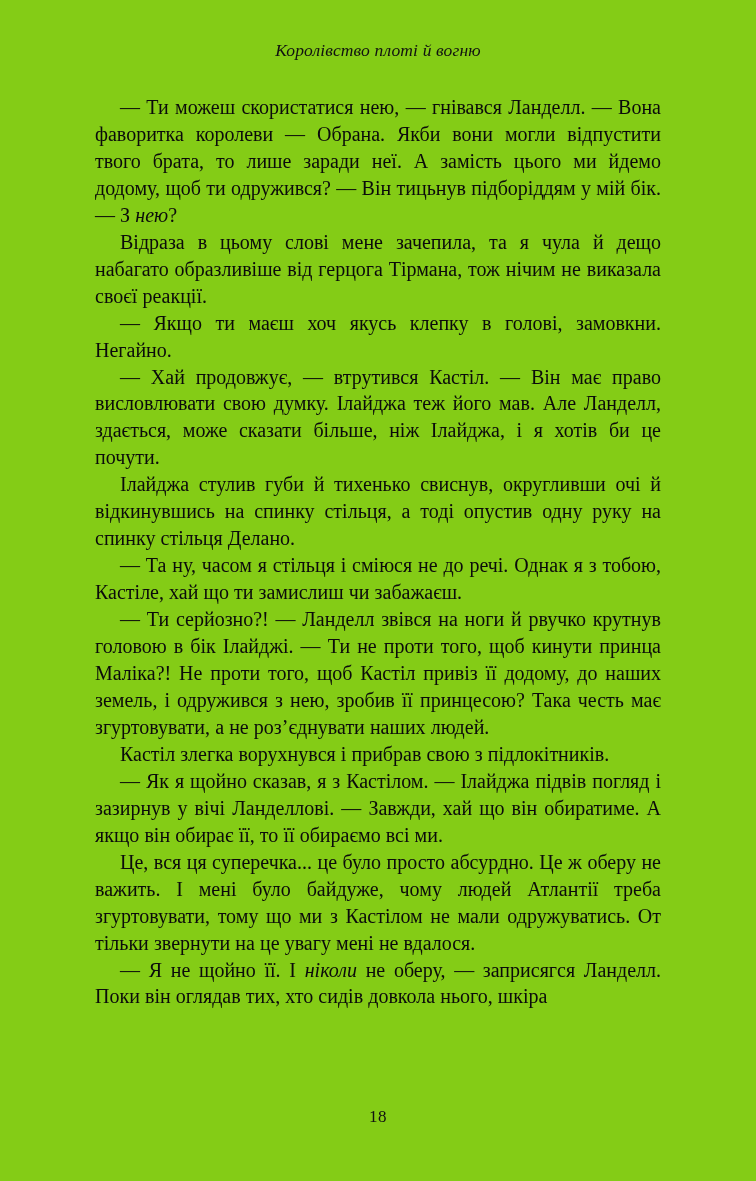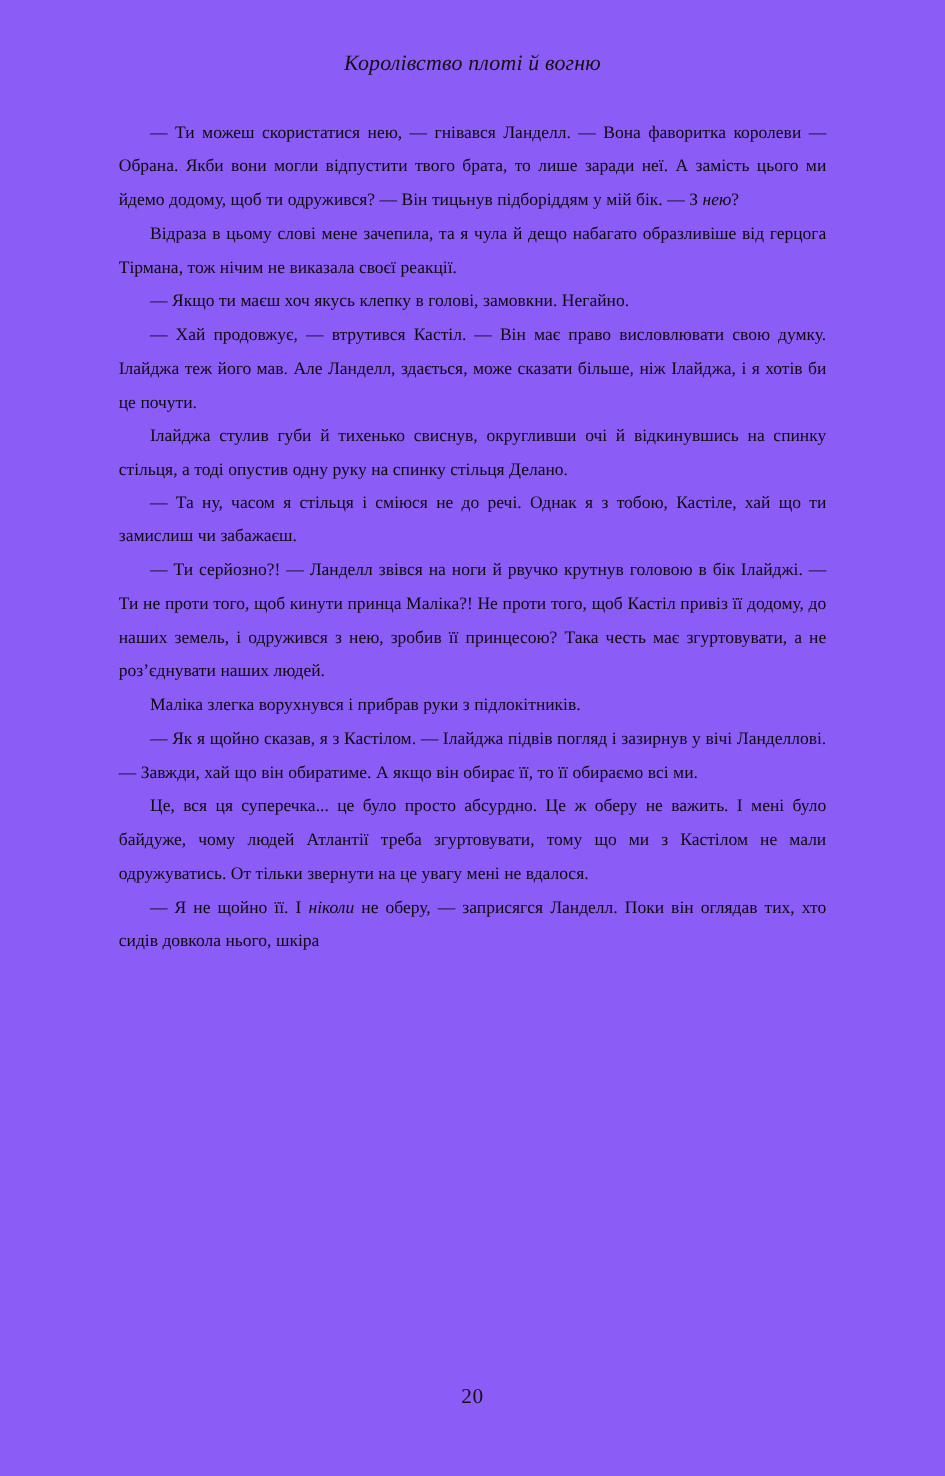--- a/index.html
+++ b/index.html
@@ -6,21 +6,21 @@
   html, body {
     margin: 0;
     padding: 0;
     background: #ffffff;
   }
   .page {
     position: relative;
     width: 756px;
     height: 1181px;
     margin: 0 auto;
-    background: #8b5cf6;
+    background: #84cc16;
     overflow: hidden;
     font-family: "Liberation Serif", "DejaVu Serif", serif;
     color: #0b0b0b;
     box-sizing: border-box;
   }
 
   
   .running-head {
     position: absolute;
     top: 40px;
@@ -35,21 +35,21 @@
   }
 
   
   .textblock {
     position: absolute;
     top: 94px;
     left: 95px;
     width: 566px;
     text-align: justify;
     text-justify: inter-word;
-    font-size: 14px;
+    font-size: 20px;
     line-height: 26.95px;
     -webkit-hyphens: none;
     hyphens: none;
     word-spacing: 0.1px;
   }
   .textblock p {
     margin: 0;
     text-indent: 25px;
     text-align: justify;
   }
@@ -81,21 +81,21 @@
   <div class="running-head">Королівство плоті й вогню</div>
 
   <div class="textblock">
       <p><span>— Ти можеш скористатися нею, — гнівався Ланделл. — Вона фаворитка королеви — Обрана. Якби вони могли відпустити твого брата, то лише заради неї. А замість цього ми йдемо додому, щоб ти одружився? — Він тицьнув підборіддям у мій бік. — З </span><span class="ital">нею</span><span>?</span></p>
       <p><span>Відраза в цьому слові мене зачепила, та я чула й дещо набагато образливіше від герцога Тірмана, тож нічим не виказала своєї реакції.</span></p>
       <p><span>— Якщо ти маєш хоч якусь клепку в голові, замовкни. Негайно.</span></p>
       <p><span>— Хай продовжує, — втрутився Кастіл. — Він має право висловлювати свою думку. Ілайджа теж його мав. Але Ланделл, здається, може сказати більше, ніж Ілайджа, і я хотів би це почути.</span></p>
       <p><span>Ілайджа стулив губи й тихенько свиснув, округливши очі й відкинувшись на спинку стільця, а тоді опустив одну руку на спинку стільця Делано.</span></p>
       <p><span>— Та ну, часом я стільця і сміюся не до речі. Однак я з тобою, Кастіле, хай що ти замислиш чи забажаєш.</span></p>
       <p><span>— Ти серйозно?! — Ланделл звівся на ноги й рвучко крутнув головою в бік Ілайджі. — Ти не проти того, щоб кинути принца Маліка?! Не проти того, щоб Кастіл привіз її додому, до наших земель, і одружився з нею, зробив її принцесою? Така честь має згуртовувати, а не роз’єднувати наших людей.</span></p>
-      <p><span>Маліка злегка ворухнувся і прибрав руки з підлокітників.</span></p>
+      <p><span>Кастіл злегка ворухнувся і прибрав свою з підлокітників.</span></p>
       <p><span>— Як я щойно сказав, я з Кастілом. — Ілайджа підвів погляд і зазирнув у вічі Ланделлові. — Завжди, хай що він обиратиме. А якщо він обирає її, то її обираємо всі ми.</span></p>
       <p><span>Це, вся ця суперечка... це було просто абсурдно. Це ж оберу не важить. І мені було байдуже, чому людей Атлантії треба згуртовувати, тому що ми з Кастілом не мали одружуватись. От тільки звернути на це увагу мені не вдалося.</span></p>
       <p><span>— Я не щойно її. І </span><span class="ital">ніколи</span><span> не оберу, — заприсягся Ланделл. Поки він оглядав тих, хто сидів довкола нього, шкіра</span></p>
     </div>
 
-  <div class="folio">20</div>
+  <div class="folio">18</div>
 
 </div>
 
 </body></html>

